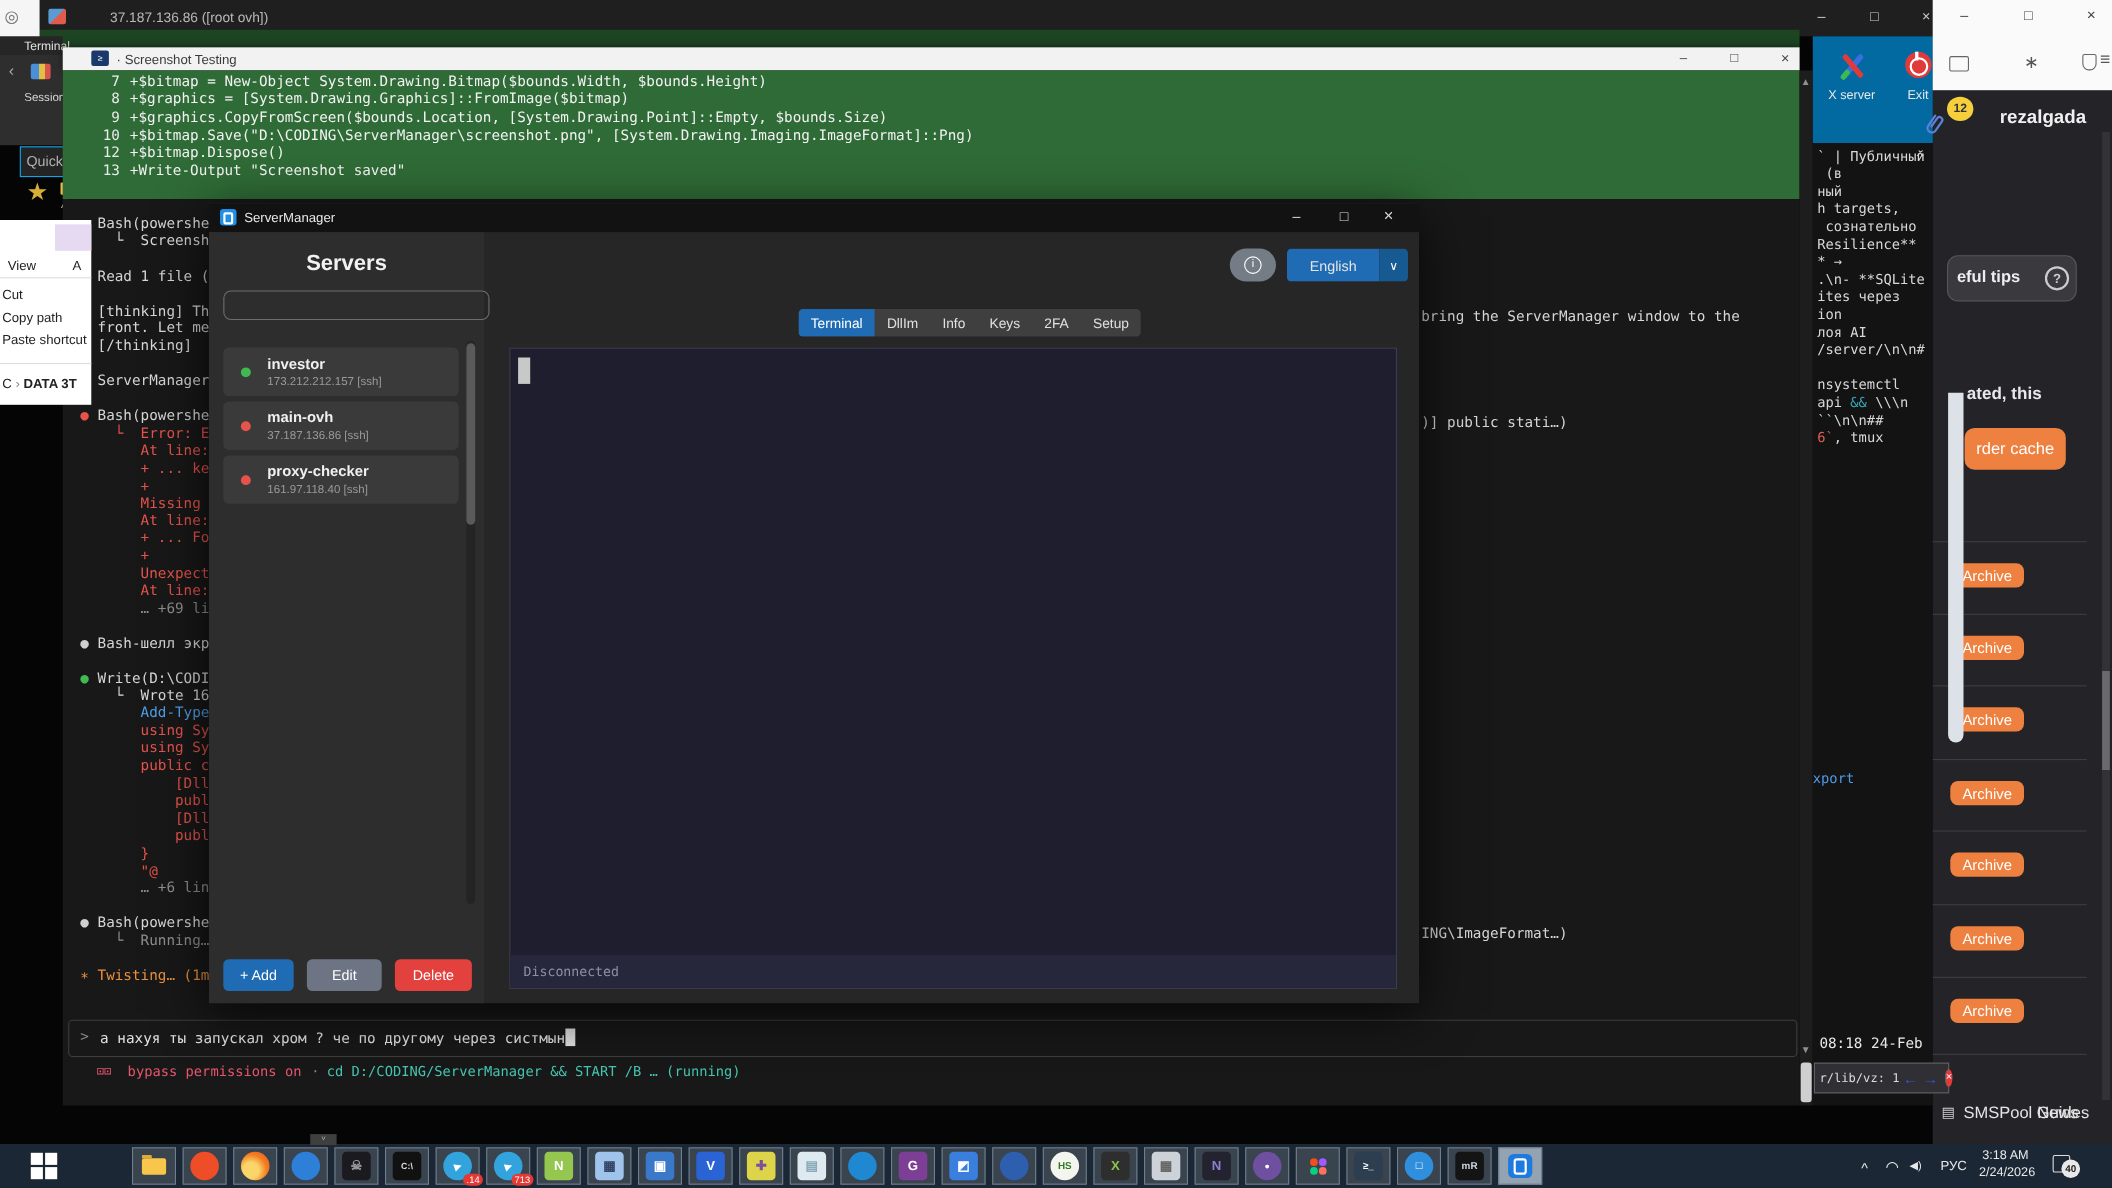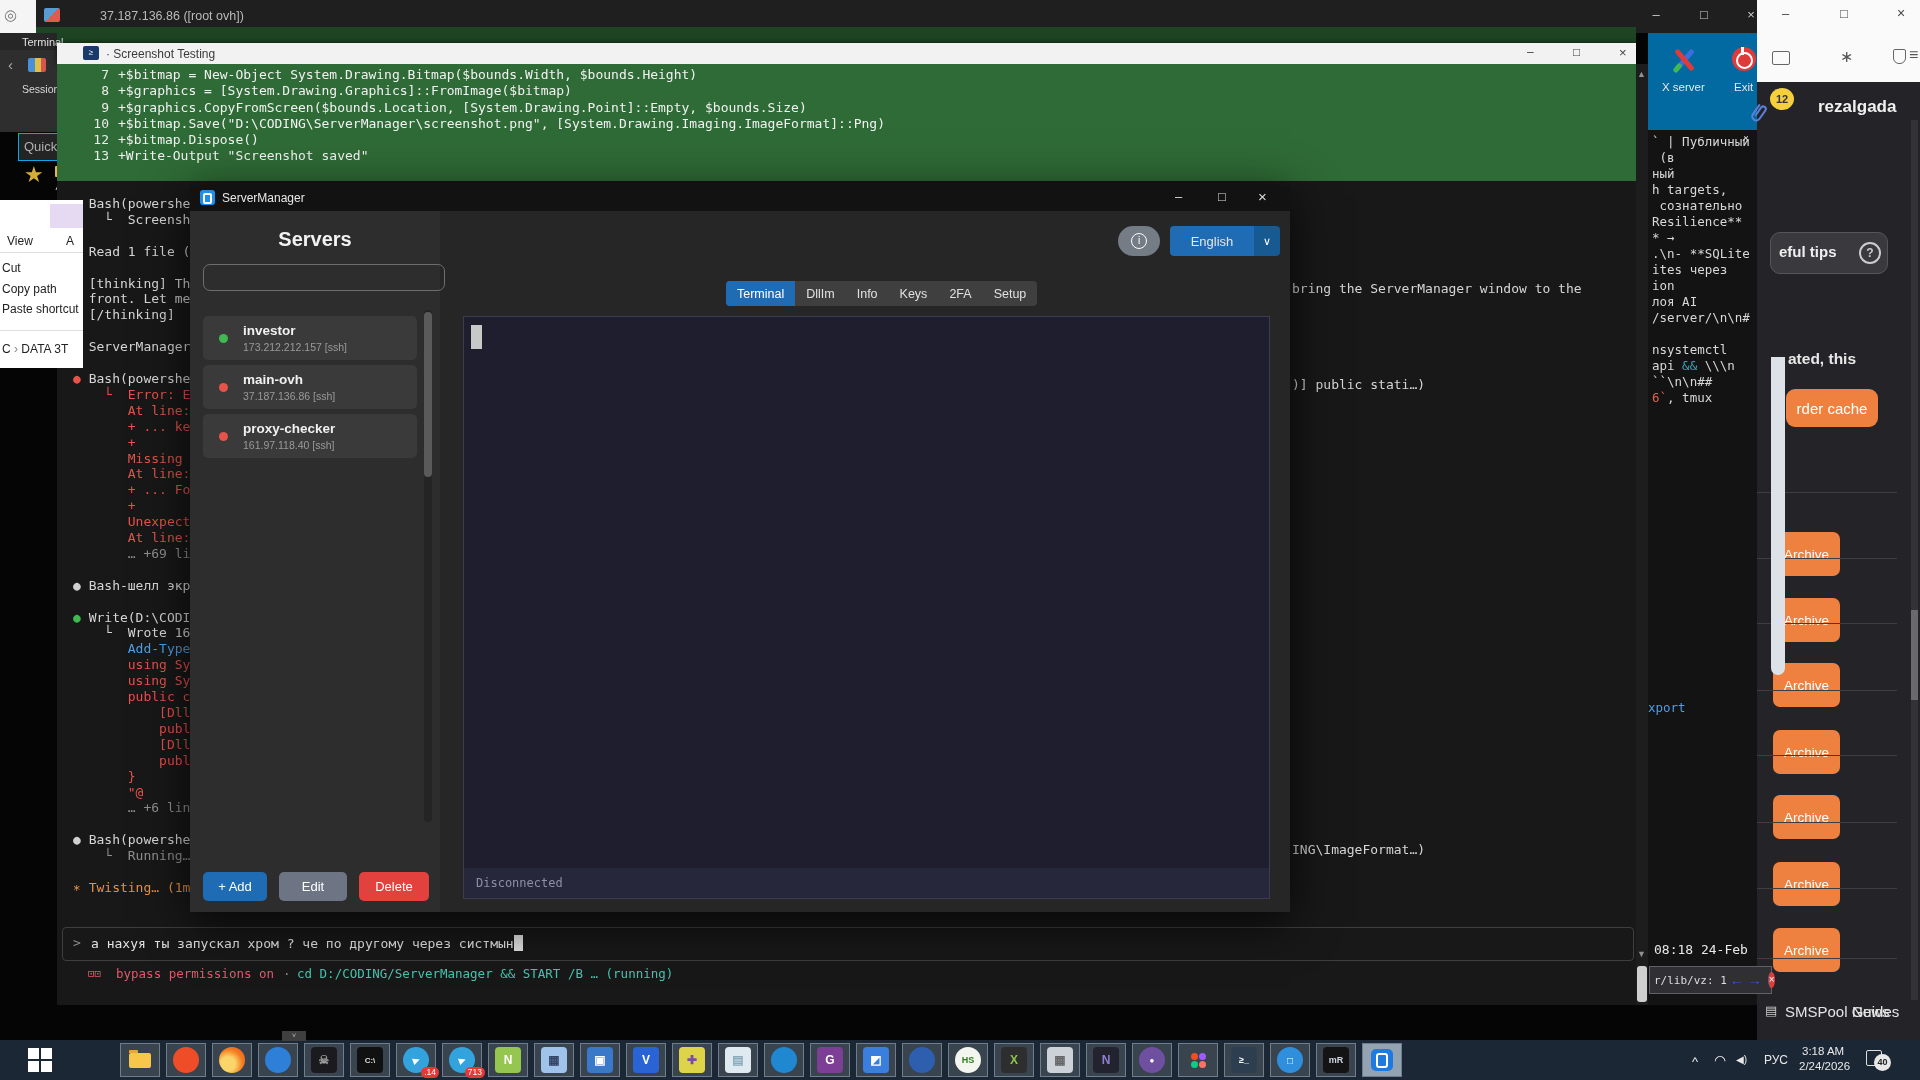--- a/index.html
+++ b/index.html
@@ -50,21 +50,21 @@
   #sm-lang{left:980px;top:41px;width:110px;height:30px;border-radius:4px;overflow:hidden;cursor:pointer;display:flex;}
   #sm-lang .lab{width:84px;background:#1f6cb5;color:#e5e5e5;font-size:13px;display:flex;align-items:center;justify-content:center;}
   #sm-lang .chev{width:26px;background:#175a92;color:#fff;display:flex;align-items:center;justify-content:center;font-size:11px;}
   
   #rt-strip{left:1648px;top:33px;width:109px;height:972px;background:#131313;}
   #rt-toolbar{left:1648px;top:33px;width:122px;height:97px;background:#0369a1;}
   .rt-line{white-space:pre;font-size:12.5px;line-height:16px;color:#d8d8d8;}
   .seg-t{color:#3aa7b8}.seg-r{color:#e06050}
   #browser{left:1757px;top:0;width:163px;height:1040px;background:#242428;}
   #br-top{left:0;top:0;width:163px;height:82px;background:#fafafa;}
-  .archive{left:16px;width:67px;height:44px;background:#ee8140;border:none;border-radius:7px;color:#fff;font-size:13.5px;cursor:pointer;font-family:"Liberation Sans",sans-serif;margin-top:20px;}
+  .archive{left:16px;width:67px;height:22px;background:#ee8140;border:none;border-radius:7px;color:#fff;font-size:13.5px;cursor:pointer;font-family:"Liberation Sans",sans-serif;}
   .divline{left:0;width:140px;height:1px;background:#3e3e42;}
   
   #explorer{left:0;top:200px;width:83px;height:168px;background:#ffffff;color:#222;}
   .exp-item{font-size:12px;color:#222;cursor:pointer;white-space:nowrap;}
   
   #taskbar{left:0;top:1040px;width:1920px;height:40px;background:#1c2735;}
   .tile{width:40px;height:34px;margin-top:3px;background:#39444f;border:1px solid #6f7e8c;display:flex;align-items:center;justify-content:center;position:relative;cursor:pointer;box-sizing:border-box;}
   .tile.active{background:#93a3b2;}
   .badge{position:absolute;right:-4px;bottom:-2px;background:#e53935;color:#fff;font-size:8.5px;border-radius:6px;padding:1px 3px;line-height:9px;}
   .tray{color:#e8e8e8;}
@@ -292,21 +292,21 @@
 
   <div class="abs" id="explorer" style="z-index:3;">
     <span style="position:absolute;left:50px;top:4px;width:33px;height:24px;background:#e6d9f2;"></span>
     <span class="exp-item" style="position:absolute;left:7px;top:34px;">View</span>
     <span class="exp-item" style="position:absolute;left:66px;top:34px;">A</span>
     <span style="position:absolute;left:0;top:52px;width:83px;height:1px;background:#ddd;"></span>
     <span class="exp-item" style="position:absolute;left:2px;top:61px;">Cut</span>
     <span class="exp-item" style="position:absolute;left:2px;top:82px;">Copy path</span>
     <span class="exp-item" style="position:absolute;left:2px;top:102px;">Paste shortcut</span>
     <span style="position:absolute;left:0;top:130px;width:83px;height:1px;background:#ddd;"></span>
-    <span class="exp-item" style="position:absolute;left:2px;top:142px;"><span>C</span> <span style="color:#888;">›</span> <span style="font-weight:normal;">DATA 3T</span></span>
+    <span class="exp-item" style="position:absolute;left:2px;top:142px;"><span>C</span> <span style="color:#888;">›</span> <span style="font-weight:bold;">DATA 3T</span></span>
   </div>
 
   <div class="abs" id="sm" style="z-index:5;">
     <div class="abs" id="sm-titlebar">
       <span style="position:absolute;left:10px;top:5px;width:15px;height:15px;background:#1f8fe8;border-radius:3px;">
           <i style="position:absolute;left:3px;top:3px;width:5px;height:7px;border:2px solid #fff;border-radius:2px;"></i>
         </span>
       <span style="position:absolute;left:32px;top:6px;color:#e8e8e8;font-size:12px;">ServerManager</span>
       <span style="position:absolute;left:985px;top:4px;color:#ddd;font-size:13px;">–</span>
       <span style="position:absolute;left:1028px;top:4px;color:#ddd;font-size:13px;">□</span>

